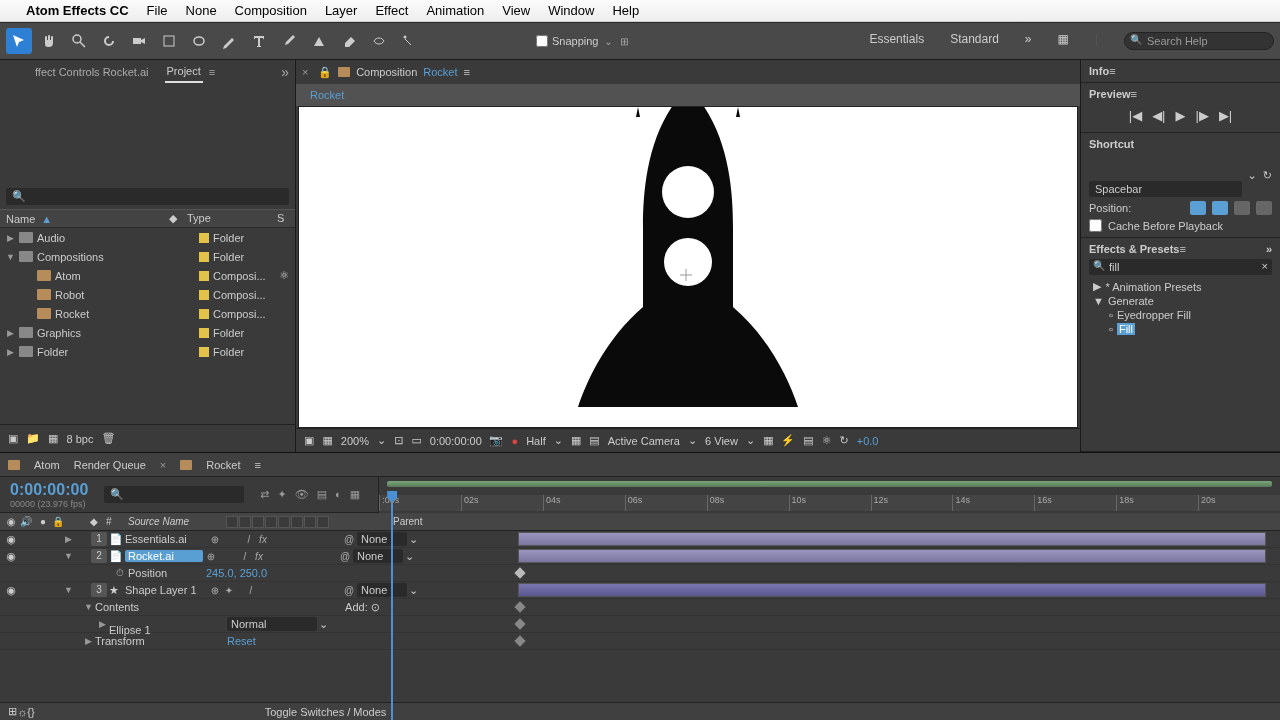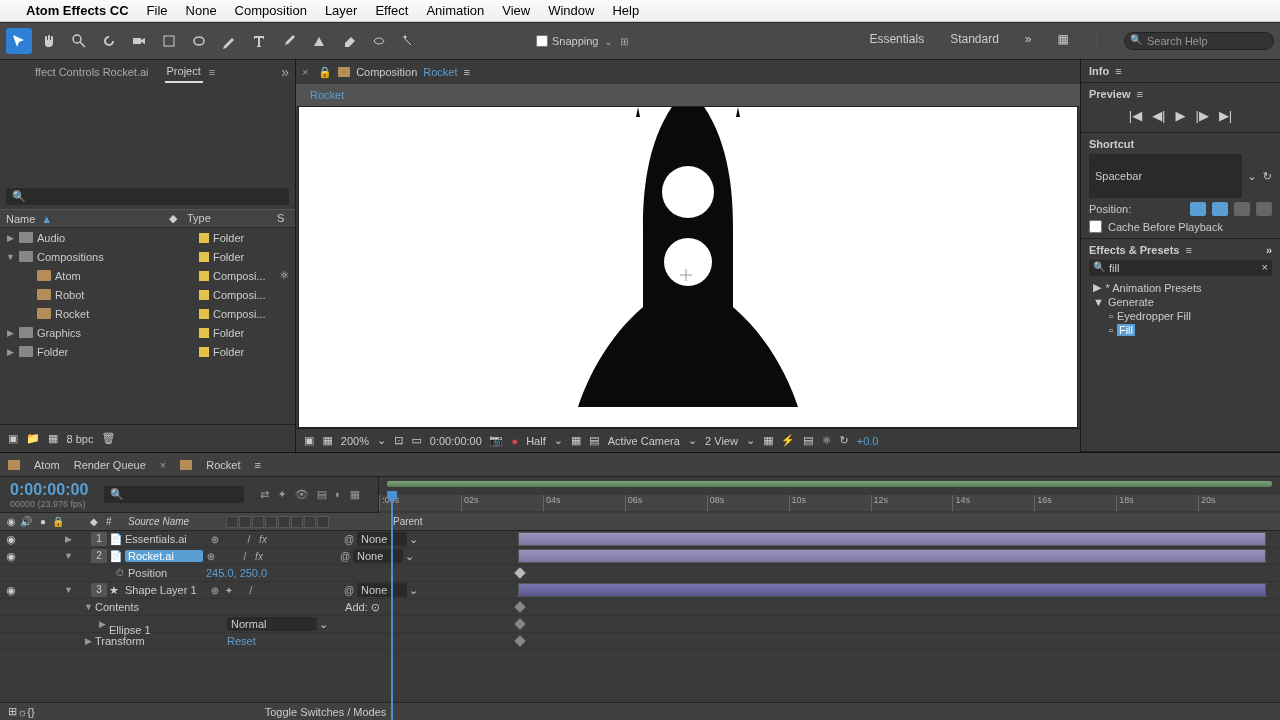--- a/index.html
+++ b/index.html
@@ -44,25 +44,25 @@
 .comp-nav { height:22px; display:flex; align-items:center; padding:0 14px; font-size:11px; background:#525252; }
 .comp-nav span { color:#5a9fd4; }
 .viewer { flex:1; background:#fff; position:relative; overflow:hidden; border:1px solid #222; margin:0 2px; }
 .rocket-silhouette { position:absolute; left:50%; top:0; transform:translateX(-50%); width:400px; height:300px; }
 .view-footer { height:24px; background:#3a3a3a; display:flex; align-items:center; gap:8px; padding:0 8px; font-size:11px; color:#ccc; border-top:1px solid #222; }
 .vf-val { color:#ccc; }
 .vf-blue { color:#5a9fd4; }
 
 .right-panel { width:200px; background:#3a3a3a; border-left:1px solid #1a1a1a; display:flex; flex-direction:column; font-size:11px; color:#ccc; }
 .right-section { border-bottom:1px solid #222; padding:3px 8px; }
-.right-head { color:#ccc; font-weight:bold; padding:2px 0; display:flex; align-items:flex-start; gap:6px; }
+.right-head { color:#ccc; font-weight:bold; padding:2px 0; display:flex; align-items:flex-start; gap:0; }
 .info-grid { display:flex; gap:28px; padding:2px 0 2px 14px; }
 .preview-controls { display:flex; justify-content:center; gap:10px; padding:6px 0; font-size:13px; color:#ccc; }
 .shortcut-row { display:flex; align-items:center; gap:6px; padding:2px 0; }
-.shortcut-row .field { flex:1; background:#2a2a2a; border-radius:2px; padding:16px 6px; }
+.shortcut-row .field { flex:1; background:#2a2a2a; border-radius:2px; padding:2px 6px;margin-top:27px; }
 .include-icons { display:flex; gap:6px; margin-left:auto; }
 .ii { width:16px; height:14px; background:#5a9fd4; border-radius:2px; }
 .effects-search { background:#2a2a2a; border-radius:2px; padding:2px 20px 2px 20px; margin:2px 0; position:relative; }
 .effects-search::before { content:"🔍"; position:absolute; left:4px; top:1px; font-size:10px; }
 .effects-search .clear { position:absolute; right:4px; top:1px; color:#ccc; }
 .effects-tree { padding:2px 0; }
 .effects-tree .row { padding:1px 4px; display:flex; align-items:center; gap:4px; }
 .effects-tree .hl { background:#5a9fd4; color:#fff; padding:0 2px; }
 
 .timeline { height:268px; background:#3a3a3a; border-top:1px solid #111; display:flex; flex-direction:column; }
@@ -353,21 +353,21 @@
       <span>▭</span>
       <span class="vf-val">0:00:00:00</span>
       <span>📷</span>
       <span style="color:#d44;">●</span>
       <span class="vf-val">Half</span>
         <span>⌄</span>
       <span>▦</span>
       <span>▤</span>
       <span class="vf-val">Active Camera</span>
         <span>⌄</span>
-      <span class="vf-val">2 View</span>
+      <span class="vf-val">6 View</span>
         <span>⌄</span>
       <span>▦</span>
       <span>⚡</span>
       <span>▤</span>
       <span>⚛</span>
       <span>↻</span>
       <span class="vf-blue">+0.0</span>
     </div>
   </div>
 

